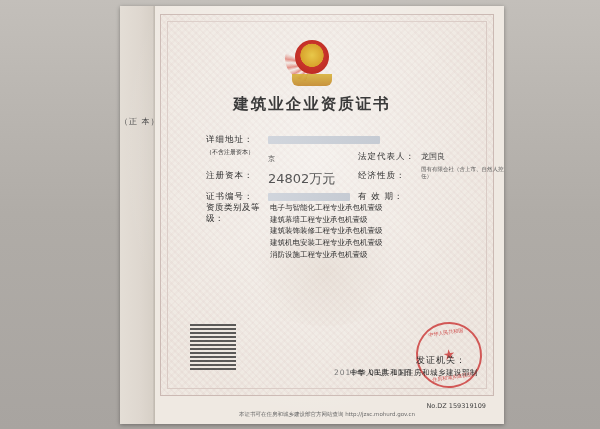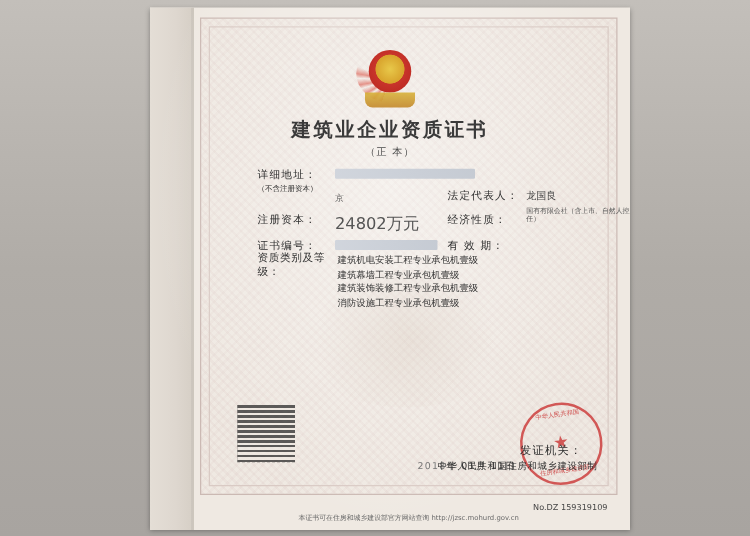--- a/index.html
+++ b/index.html
@@ -75,21 +75,21 @@
     background:linear-gradient(180deg,#d8b23a,#c3882a);
     border-radius:0 0 6px 6px;opacity:.9;
   }
 
   .title{
     position:absolute;left:0;right:0;top:88px;text-align:center;
     font-size:15.5px;font-weight:bold;color:#3a3a3a;letter-spacing:2px;
     font-family:"DejaVu Sans","Liberation Sans",sans-serif;
   }
   .subtitle{
-    position:absolute;left:0;right:0;top:110px;text-align:center;
+    position:absolute;left:0;right:0;top:110px;text-align:left;
     font-size:8px;color:#4a4a4a;letter-spacing:1px;
   }
 
   
   .fields{position:absolute;left:86px;top:126px;right:28px;}
   .row{position:relative;height:16px;margin-bottom:1px;font-size:8.5px;color:#2f2f2f;}
   .lbl{position:absolute;left:0;top:2px;letter-spacing:1px;white-space:nowrap;}
   .lbl.small{font-size:6px;letter-spacing:0;line-height:1.15;top:0;width:62px;}
   .val{
     position:absolute;top:2px;
@@ -219,23 +219,24 @@
         <span class="val" style="left:62px;">
           <span class="redact" style="width:82px;"></span>
         </span>
         <span class="midlbl">有 效 期：</span>
       </div>
 
     </div>
 
     <div class="qual-label">资质类别及等级：</div>
     <div class="quals">
-      <div>建筑机电安装工程专业承包机壹级</div>
+      <div>电子与智能化工程专业承包机壹级</div>
       <div>建筑幕墙工程专业承包机壹级</div>
       <div>建筑装饰装修工程专业承包机壹级</div>
+      <div>建筑机电安装工程专业承包机壹级</div>
       <div>消防设施工程专业承包机壹级</div>
     </div>
 
     <div class="qr"></div>
 
     <div class="seal">
       <span class="txt">中华人民共和国</span>
       <span class="star">★</span>
       <span class="txt2">住房和城乡建设部</span>
     </div>

